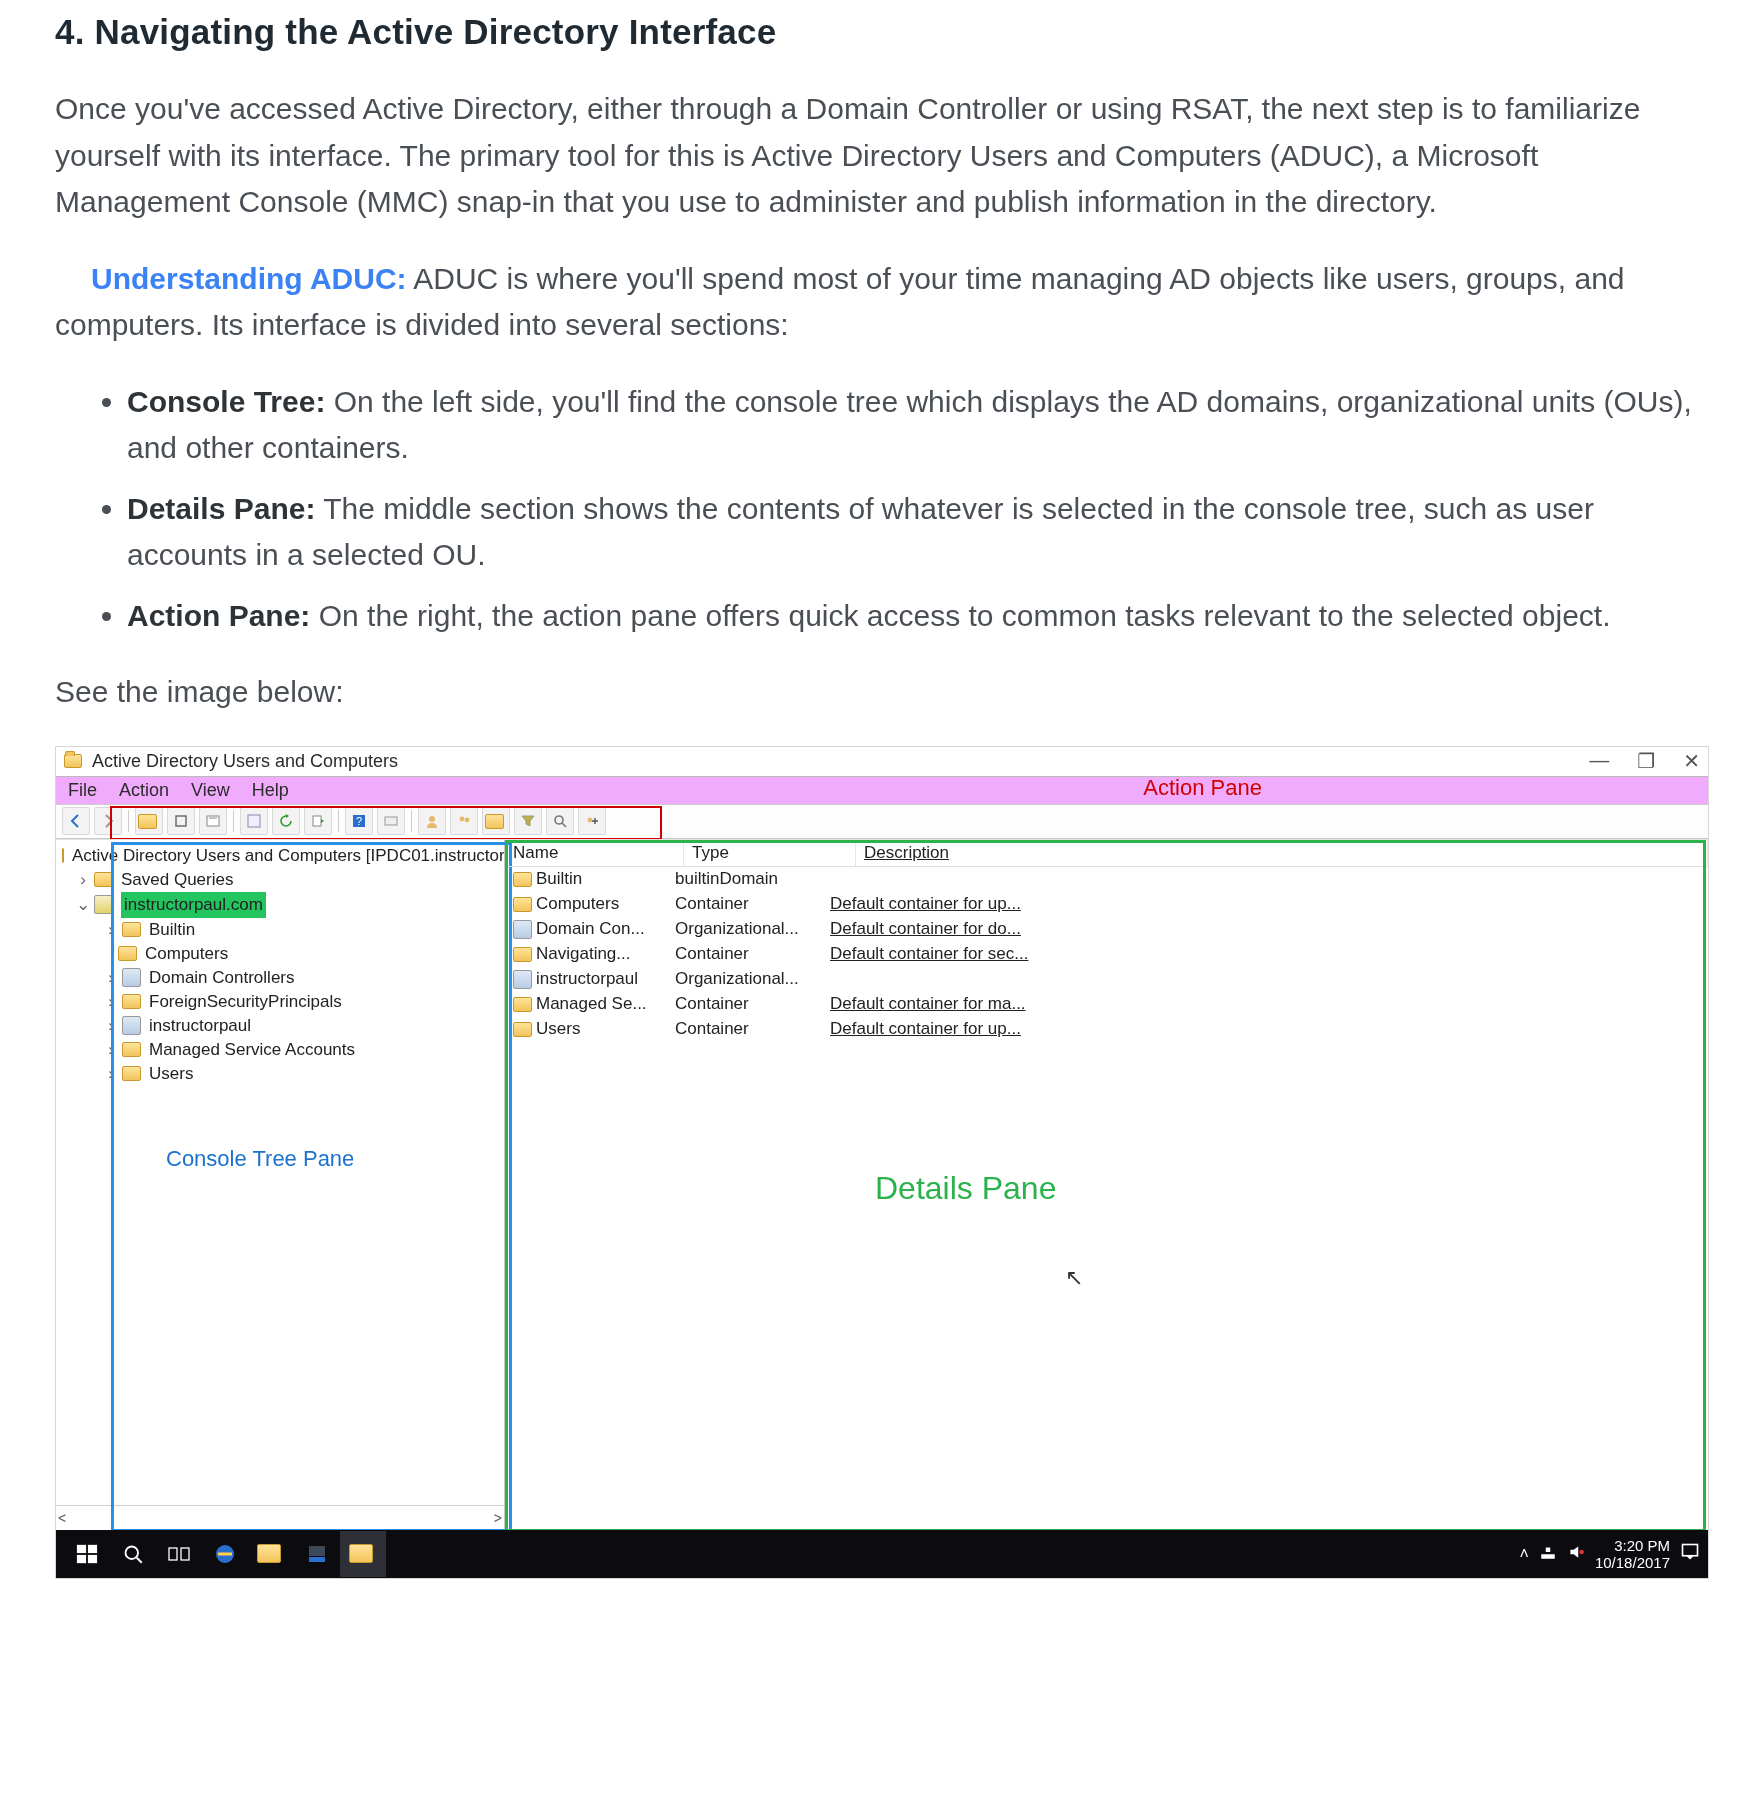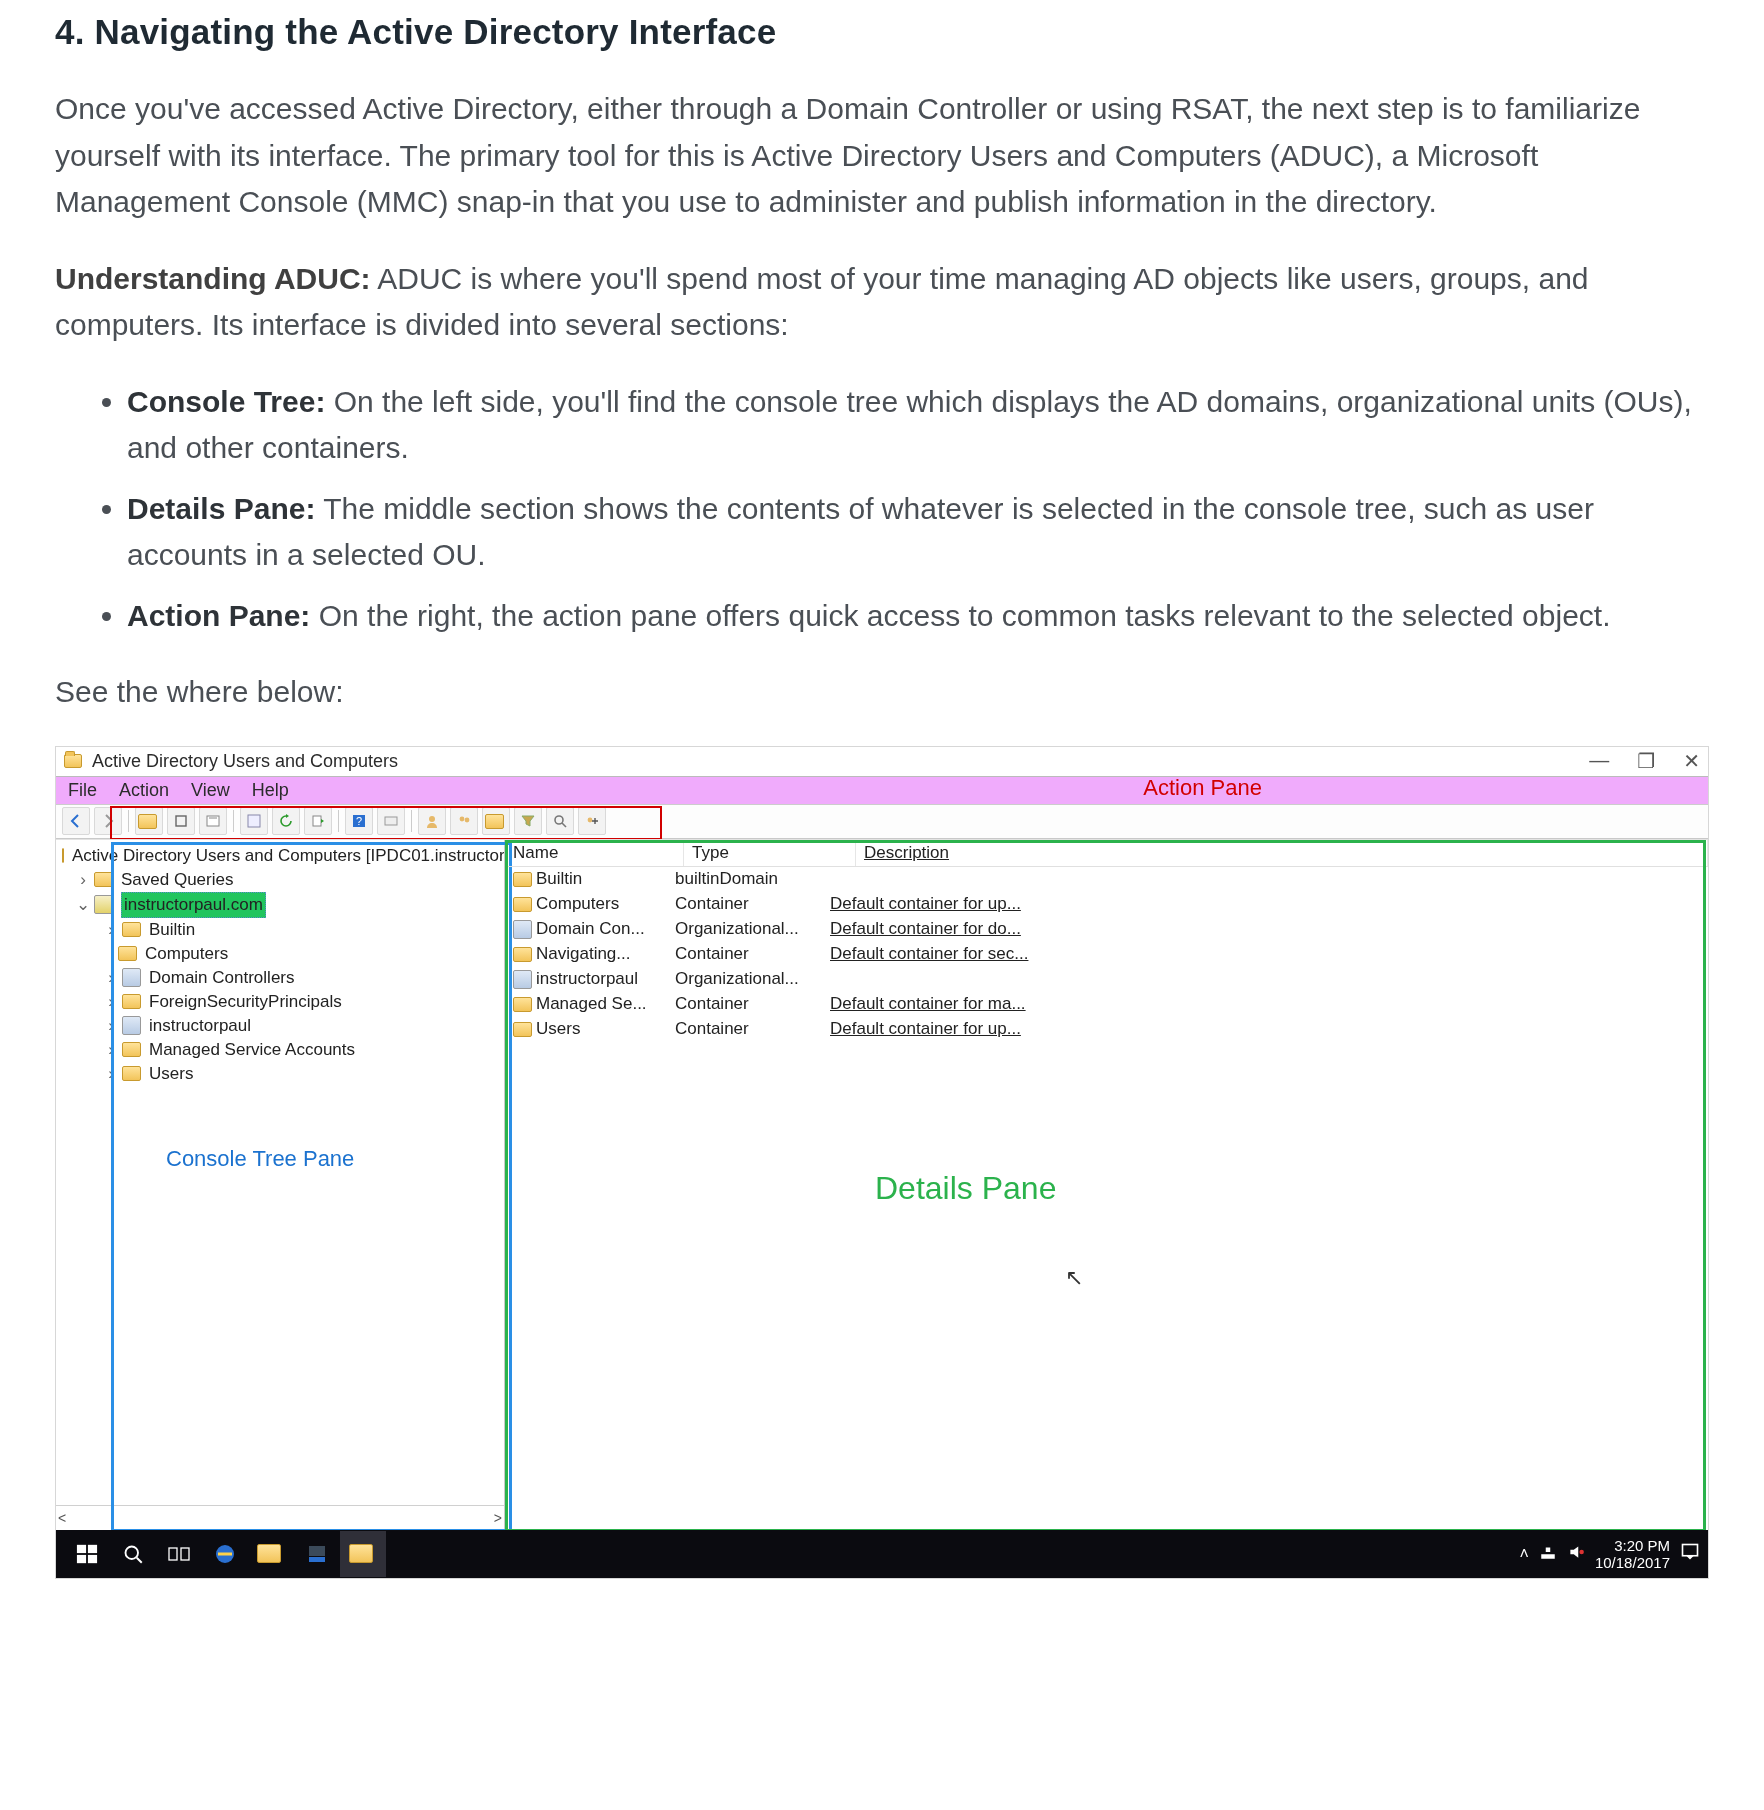--- a/index.html
+++ b/index.html
@@ -1,19 +1,19 @@
 <!DOCTYPE html>
 <html><head>
 <meta charset="utf-8">
 <style>
   html,body{margin:0;padding:0;background:#fff;font-family:"Segoe UI",Arial,sans-serif;color:#2e2e2e;}
   .page{max-width:1680px;margin:0 auto;padding:12px 55px 40px 55px;}
   h2{font-size:35px;font-weight:700;margin:0 0 34px 0;color:#1f2a33;letter-spacing:.2px;}
   p.body{font-size:30px;line-height:1.55;color:#4a4f55;margin:0 0 30px 0;}
-  p.body b{color:#404040;font-weight:700;}
+  p.body b{color:#3b82f6;font-weight:700;margin-left:36px;}
   ul.bul{font-size:30px;line-height:1.55;color:#4a4f55;margin:0 0 30px 0;padding-left:72px;}
   ul.bul li{margin:0 0 14px 0;}
   ul.bul li b{color:#2e3338;font-weight:700;}
   
   .shot{position:relative;margin-top:14px;border:1px solid #d7d7d7;}
   .titlebar{height:30px;display:flex;align-items:center;font-size:18px;color:#2b2b2b;padding:0 8px;border-bottom:1px solid #bbb;box-sizing:border-box;}
   .titlebar .ic{width:18px;height:18px;margin-right:10px;}
   .folder-ic{display:inline-block;width:18px;height:14px;background:linear-gradient(#ffe39a,#f2c45a);border:1px solid #c89a2e;border-radius:2px;position:relative;box-sizing:border-box;}
   .folder-ic::before{content:"";position:absolute;top:-4px;left:0;width:8px;height:4px;background:#f2c45a;border:1px solid #c89a2e;border-bottom:none;border-radius:2px 2px 0 0;}
   .winbtns{margin-left:auto;display:flex;gap:28px;font-size:20px;color:#555;}
@@ -66,21 +66,21 @@
   <p class="body">
     <b>Understanding ADUC:</b><span> ADUC is where you'll spend most of your time managing AD objects like users, groups, and computers. Its interface is divided into several sections:</span>
   </p>
 
   <ul class="bul">
     <li><b>Console Tree:</b><span> On the left side, you'll find the console tree which displays the AD domains, organizational units (OUs), and other containers.</span></li>
     <li><b>Details Pane:</b><span> The middle section shows the contents of whatever is selected in the console tree, such as user accounts in a selected OU.</span></li>
     <li><b>Action Pane:</b><span> On the right, the action pane offers quick access to common tasks relevant to the selected object.</span></li>
   </ul>
 
-  <p class="body">See the where below:</p>
+  <p class="body">See the image below:</p>
 
   <div class="shot">
 
     <div class="titlebar">
       <span class="ic"><span class="folder-ic"></span></span>
       <span>Active Directory Users and Computers</span>
       <div class="winbtns">
         <span>—</span>
         <span>❐</span>
         <span>✕</span>

